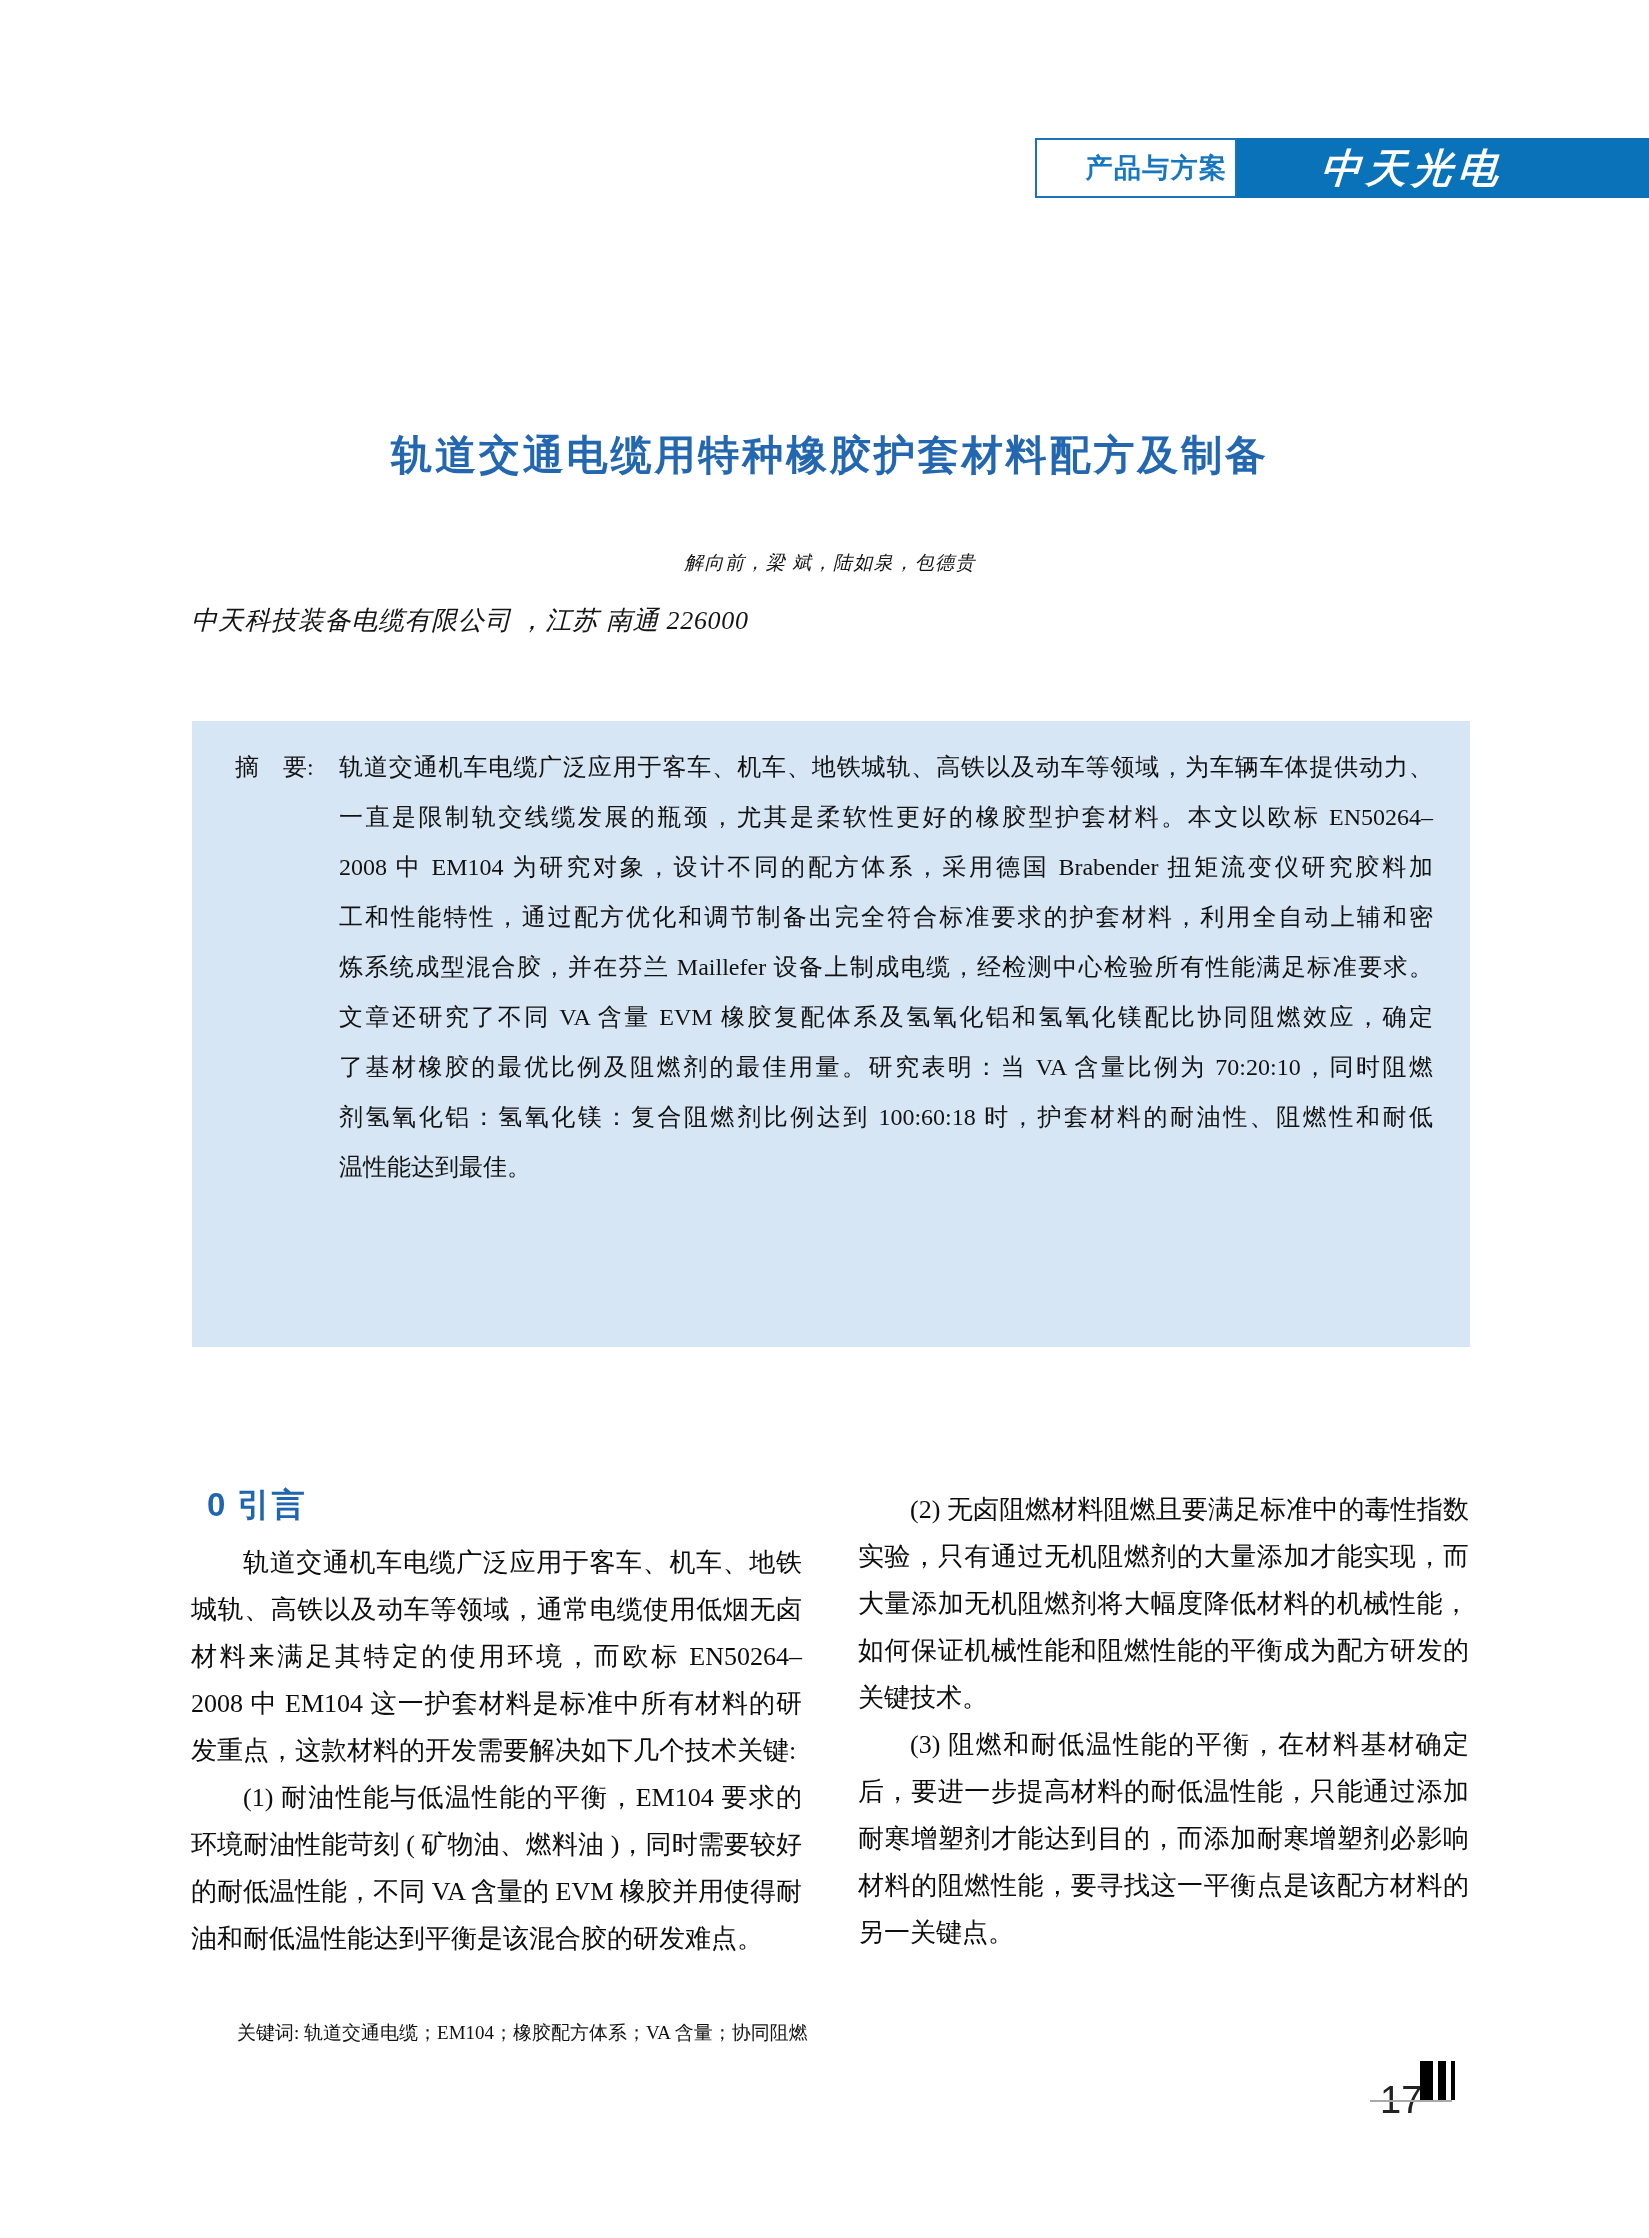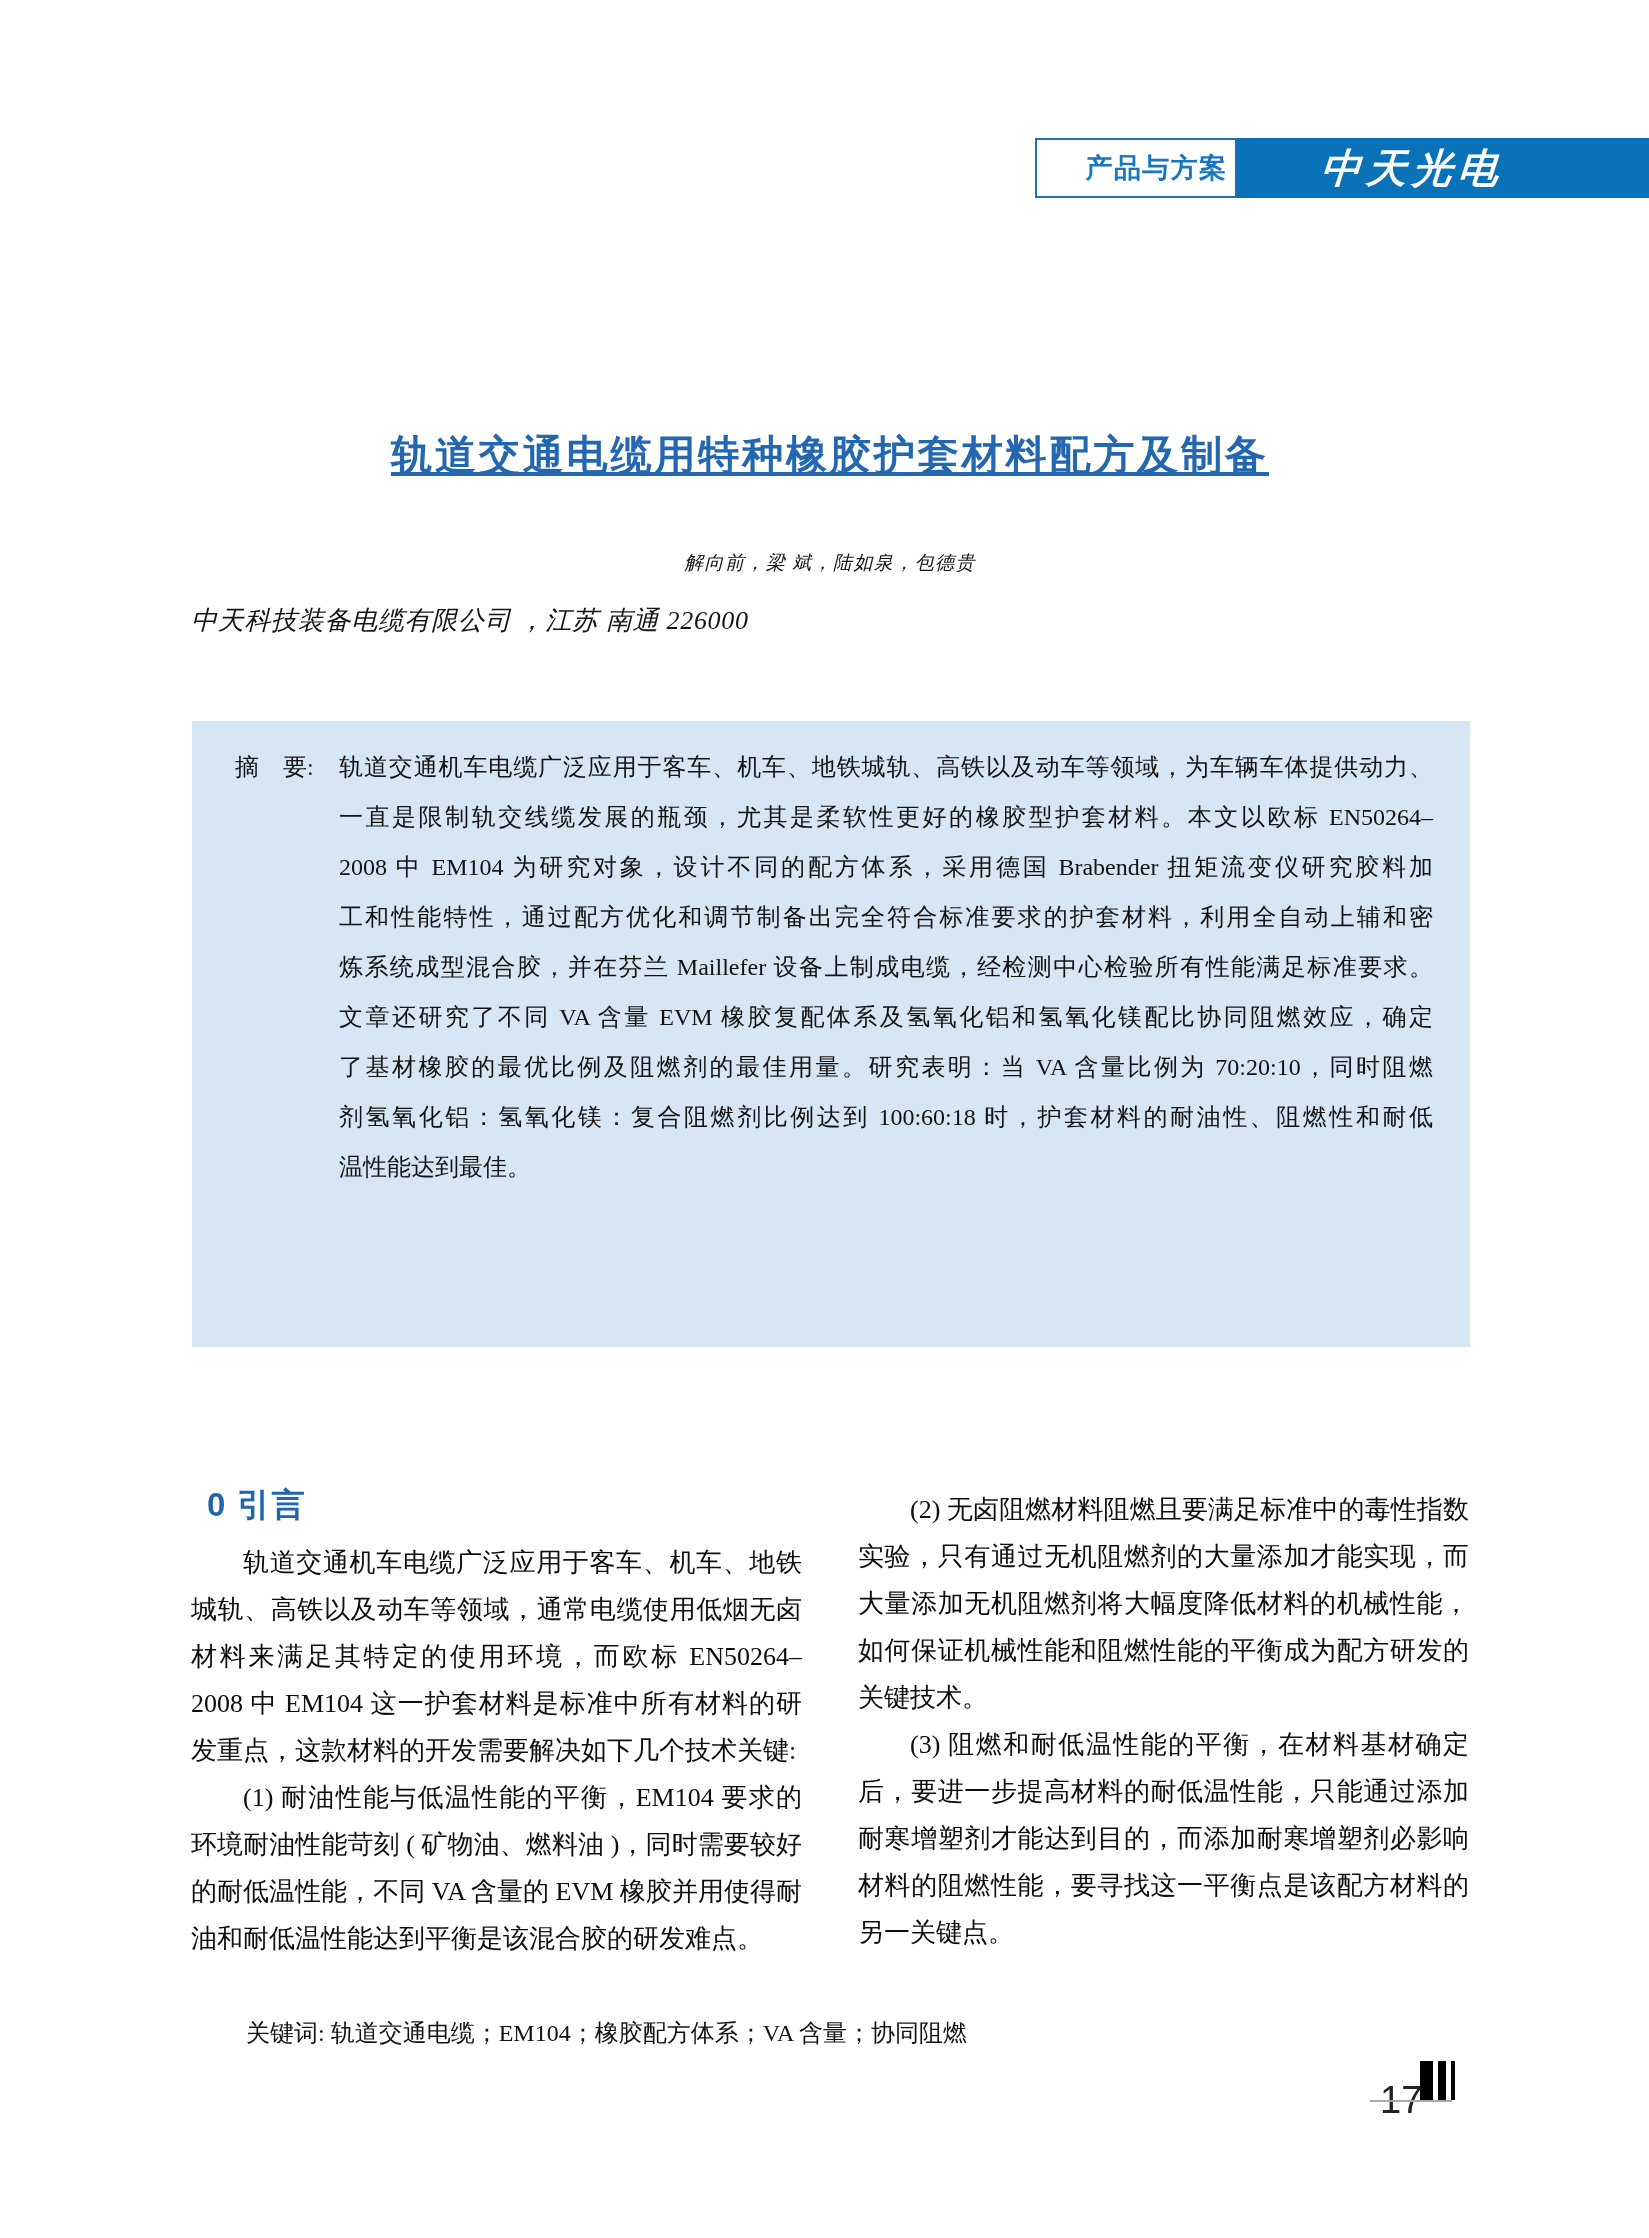--- a/index.html
+++ b/index.html
@@ -24,21 +24,21 @@
     margin-left:84px;
     font-family:"Liberation Serif","DejaVu Serif",serif;
     font-style:italic;font-weight:700;
     font-size:40px;color:#ffffff;letter-spacing:5.7px;white-space:nowrap;
     transform:skewX(-4deg);
   }
   
   .title{
     position:absolute;left:191px;top:428px;width:1278px;
     text-align:center;font-size:41px;font-weight:700;color:#2367b0;
-    letter-spacing:2.9px;white-space:nowrap;text-decoration:underline;
+    letter-spacing:2.9px;white-space:nowrap;
   }
   .authors{
     position:absolute;left:191px;top:550px;width:1278px;text-align:center;
     font-size:19px;font-style:italic;color:#141414;letter-spacing:1.4px;
   }
   .affiliation{
     position:absolute;left:191px;top:603px;width:1278px;text-align:left;
     font-size:26px;font-style:italic;color:#141414;letter-spacing:0.7px;
   }
   
@@ -52,22 +52,22 @@
   }
   .abs-lines{
     margin:21.4px 37px 0 147px;
   }
   .abs-line{
     font-size:24px;line-height:50px;height:50px;color:#121212;
     text-align:justify;text-align-last:justify;white-space:nowrap;
   }
   .abs-line.short{text-align-last:left;}
   .abs-keywords{
-    position:absolute;left:54px;top:1287px;height:50px;line-height:50px;
-    font-size:24px;color:#121212;white-space:nowrap;
+    position:absolute;left:45px;top:1287px;height:50px;line-height:50px;
+    font-size:19px;color:#121212;white-space:nowrap;
   }
   
   .sec-heading{
     position:absolute;left:207px;top:1483px;
     font-family:"Liberation Sans","DejaVu Sans",sans-serif;
     font-size:33px;font-weight:700;color:#2065b0;letter-spacing:1.4px;
   }
   .col{position:absolute;width:611px;}
   .col-left{left:191px;top:1539px;}
   .col-right{left:858px;top:1486px;}

